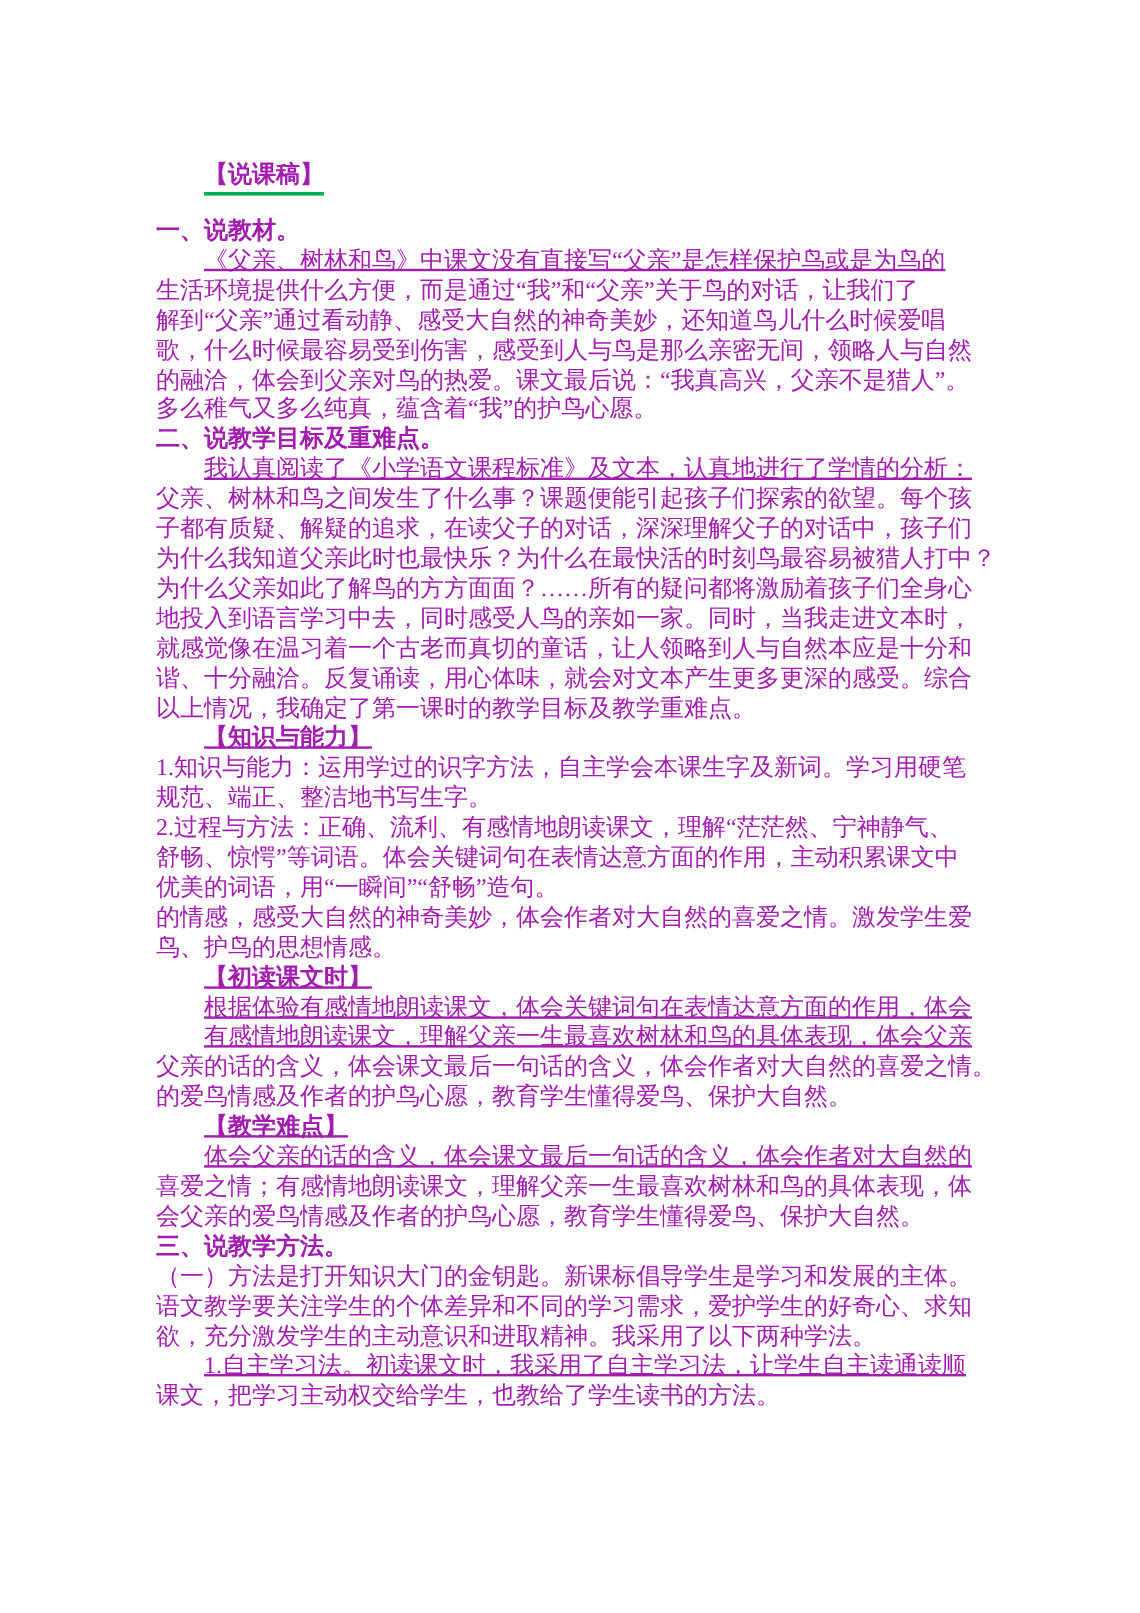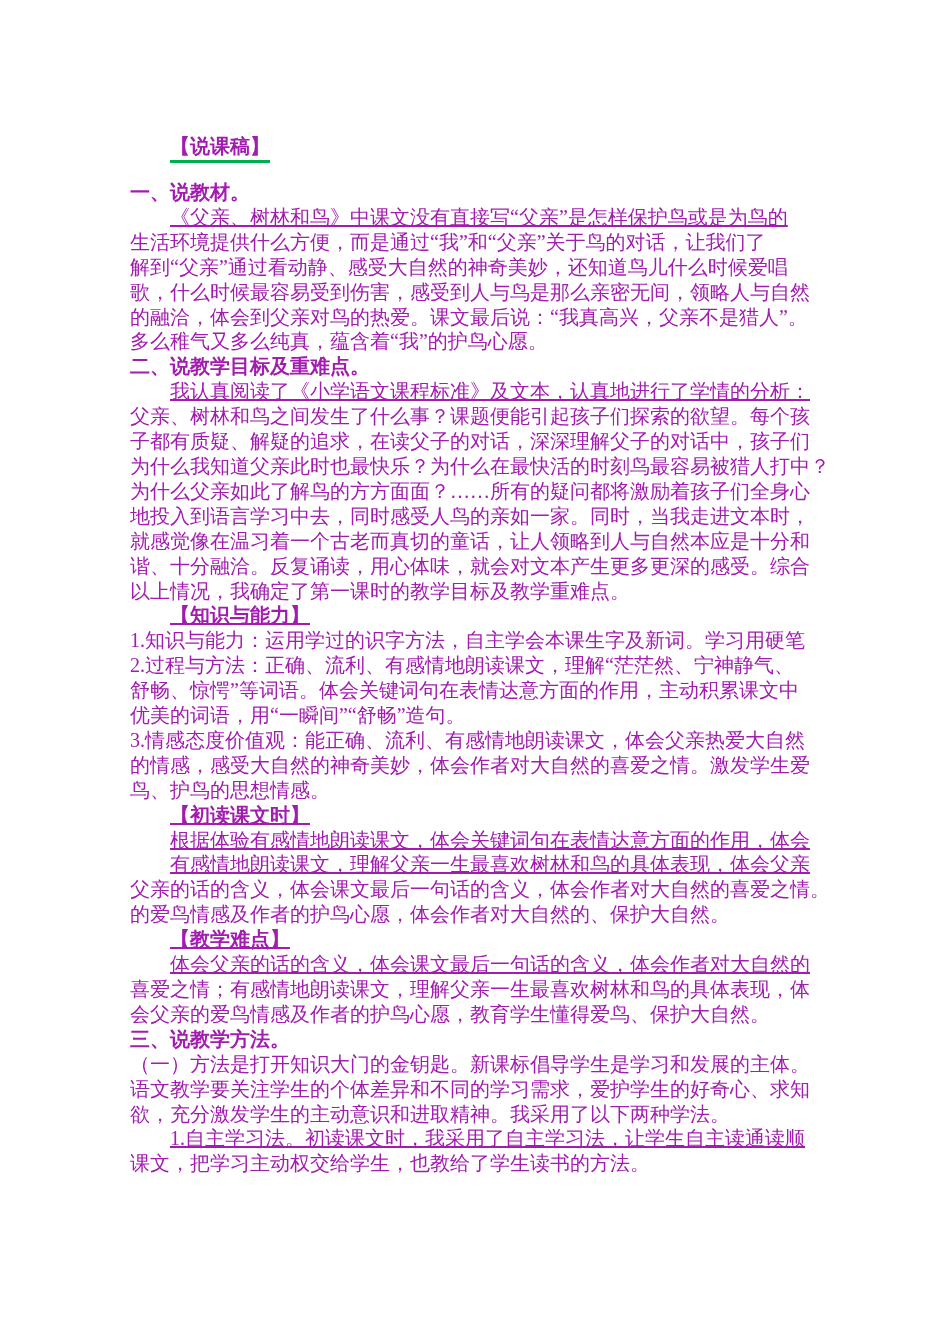--- a/index.html
+++ b/index.html
@@ -65,31 +65,31 @@
         <div class="line">父亲、树林和鸟之间发生了什么事？课题便能引起孩子们探索的欲望。每个孩</div>
         <div class="line">子都有质疑、解疑的追求，在读父子的对话，深深理解父子的对话中，孩子们</div>
         <div class="line">为什么我知道父亲此时也最快乐？为什么在最快活的时刻鸟最容易被猎人打中？</div>
         <div class="line">为什么父亲如此了解鸟的方方面面？……所有的疑问都将激励着孩子们全身心</div>
         <div class="line">地投入到语言学习中去，同时感受人鸟的亲如一家。同时，当我走进文本时，</div>
         <div class="line">就感觉像在温习着一个古老而真切的童话，让人领略到人与自然本应是十分和</div>
         <div class="line">谐、十分融洽。反复诵读，用心体味，就会对文本产生更多更深的感受。综合</div>
         <div class="line">以上情况，我确定了第一课时的教学目标及教学重难点。</div>
         <div class="line bold ind2">【知识与能力】</div>
         <div class="line">1.知识与能力：运用学过的识字方法，自主学会本课生字及新词。学习用硬笔</div>
+        <div class="line">规范、端正、整洁地书写生字。</div>
         <div class="line">2.过程与方法：正确、流利、有感情地朗读课文，理解“茫茫然、宁神静气、</div>
         <div class="line">舒畅、惊愕”等词语。体会关键词句在表情达意方面的作用，主动积累课文中</div>
         <div class="line">优美的词语，用“一瞬间”“舒畅”造句。</div>
-        <div class="line">3.情感态度价值观：能正确、流利、有感情地朗读课文，体会父亲热爱大自然</div>
         <div class="line">的情感，感受大自然的神奇美妙，体会作者对大自然的喜爱之情。激发学生爱</div>
         <div class="line">鸟、护鸟的思想情感。</div>
         <div class="line bold ind2">【初读课文时】</div>
         <div class="line ind2">根据体验有感情地朗读课文，体会关键词句在表情达意方面的作用，体会</div>
         <div class="line ind2">有感情地朗读课文，理解父亲一生最喜欢树林和鸟的具体表现，体会父亲</div>
         <div class="line">父亲的话的含义，体会课文最后一句话的含义，体会作者对大自然的喜爱之情。</div>
-        <div class="line">的爱鸟情感及作者的护鸟心愿，体会作者对大自然的、保护大自然。</div>
+        <div class="line">的爱鸟情感及作者的护鸟心愿，教育学生懂得爱鸟、保护大自然。</div>
         <div class="line bold ind2">【教学难点】</div>
         <div class="line ind2">体会父亲的话的含义，体会课文最后一句话的含义，体会作者对大自然的</div>
         <div class="line">喜爱之情；有感情地朗读课文，理解父亲一生最喜欢树林和鸟的具体表现，体</div>
         <div class="line">会父亲的爱鸟情感及作者的护鸟心愿，教育学生懂得爱鸟、保护大自然。</div>
         <div class="line bold">三、说教学方法。</div>
         <div class="line">（一）方法是打开知识大门的金钥匙。新课标倡导学生是学习和发展的主体。</div>
         <div class="line">语文教学要关注学生的个体差异和不同的学习需求，爱护学生的好奇心、求知</div>
         <div class="line">欲，充分激发学生的主动意识和进取精神。我采用了以下两种学法。</div>
         <div class="line ind2">1.自主学习法。初读课文时，我采用了自主学习法，让学生自主读通读顺</div>
         <div class="line">课文，把学习主动权交给学生，也教给了学生读书的方法。</div>

